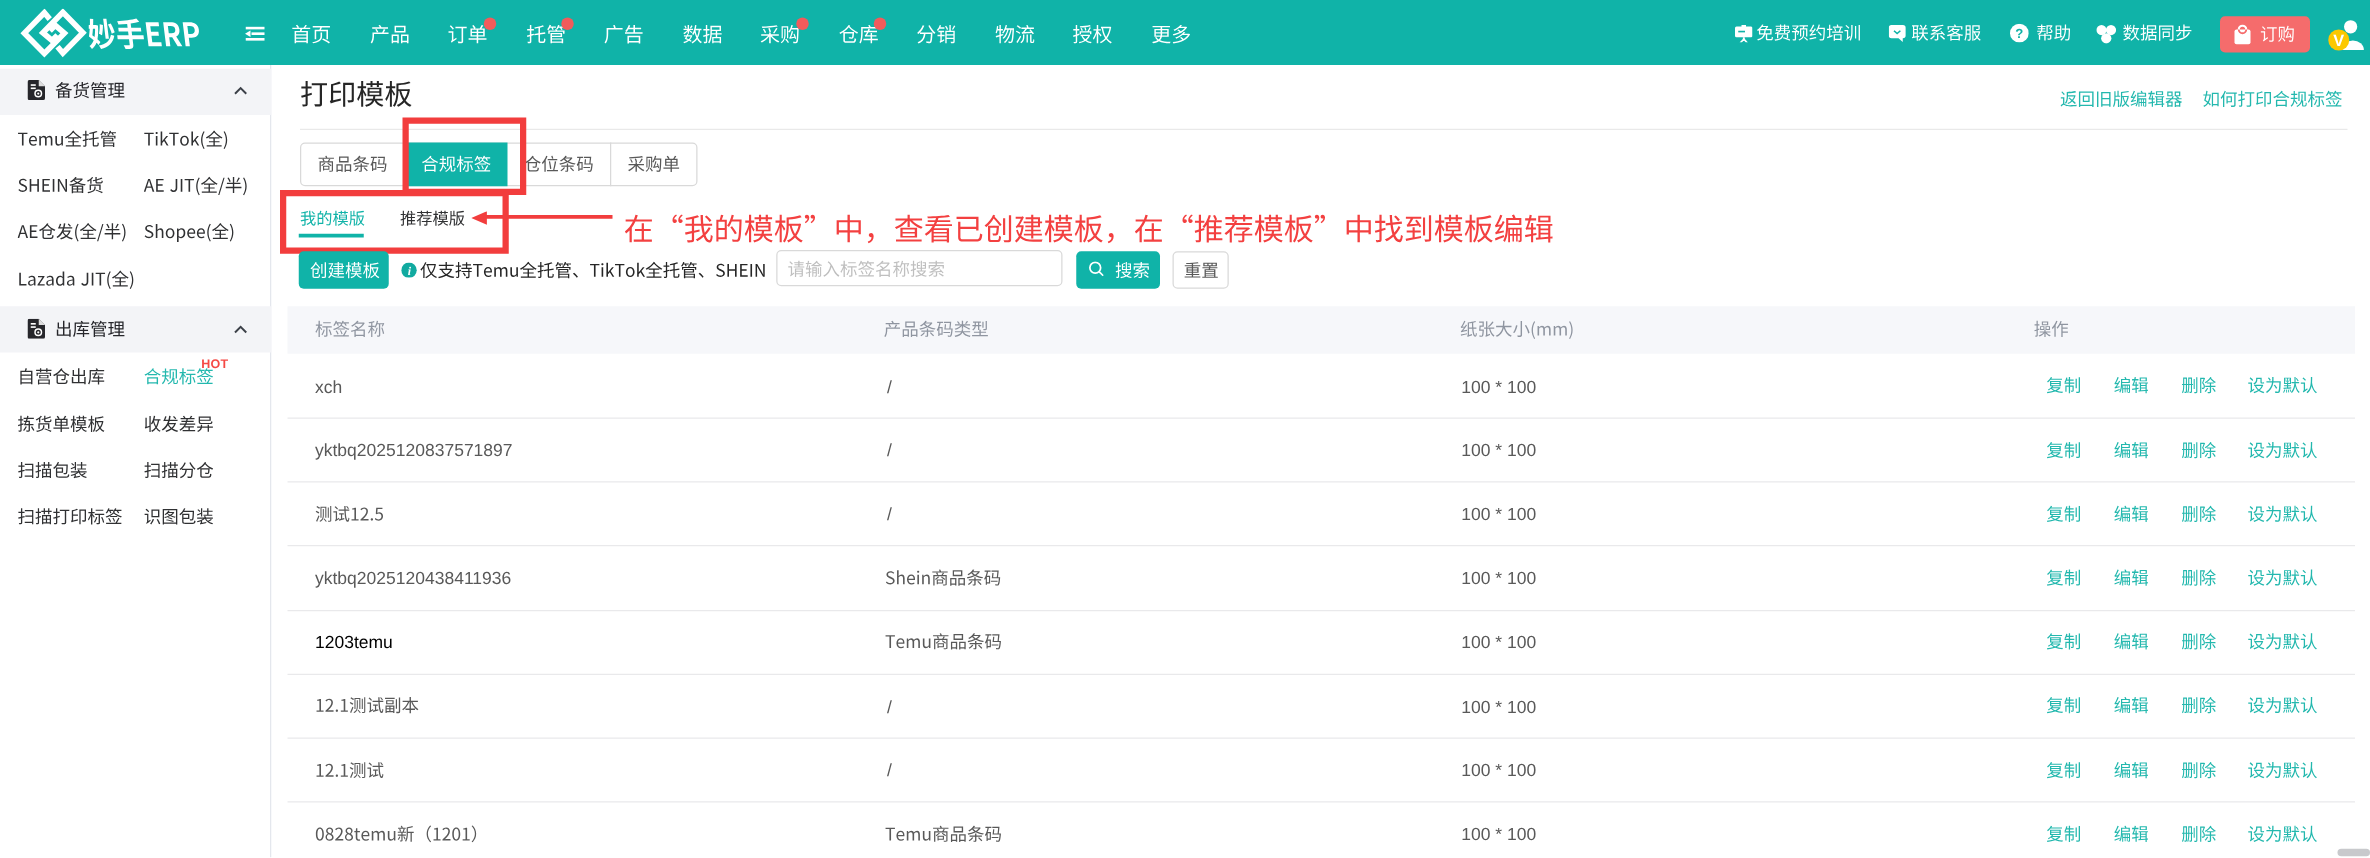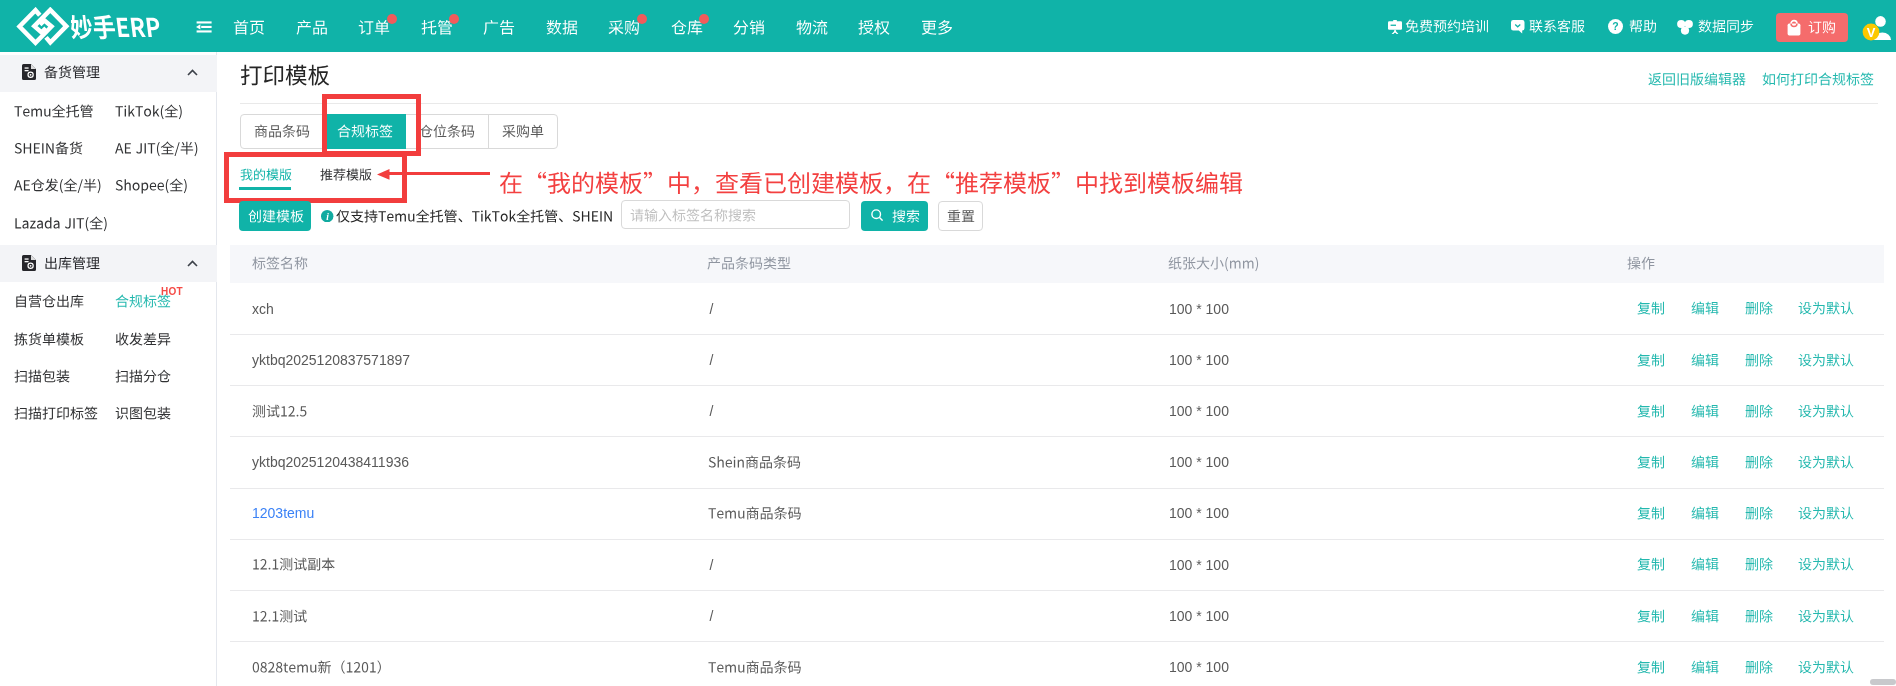--- a/index.html
+++ b/index.html
@@ -897,21 +897,21 @@
       <svg width="56" height="19" viewBox="0 0 56 19" style="display:block;">
         <g fill="#23b8ae" transform="translate(0,13.4) scale(0.01400,-0.01400)">
           <use href="#gr8bbe" xlink:href="#gr8bbe" x="0"></use>
           <use href="#gr4e3a" xlink:href="#gr4e3a" x="1000"></use>
           <use href="#gr9ed8" xlink:href="#gr9ed8" x="2000"></use>
           <use href="#gr8ba4" xlink:href="#gr8ba4" x="3000"></use>
         </g>
       </svg>
     </div>
 <div class="abs" style="left:230px;top:538.8px;width:1654px;height:1px;background:#e9e9eb"></div>
-<div style="position:absolute;left:252.0px;top:503.3px;font-size:14px;line-height:20px;color:#3b82f6;white-space:nowrap;">1203temu</div>
+<div style="position:absolute;left:252.0px;top:503.3px;font-size:14px;line-height:20px;color:#000000;white-space:nowrap;">1203temu</div>
 <div style="position:absolute;left:708.0px;top:505.1px">
       <svg width="94" height="19" viewBox="0 0 94 19" style="display:block;">
         <g fill="#595959" transform="translate(0,13.4) scale(0.01400,-0.01400)">
           <use href="#gr54" xlink:href="#gr54" x="0"></use>
           <use href="#gr65" xlink:href="#gr65" x="599"></use>
           <use href="#gr6d" xlink:href="#gr6d" x="1153"></use>
           <use href="#gr75" xlink:href="#gr75" x="2079"></use>
           <use href="#gr5546" xlink:href="#gr5546" x="2686"></use>
           <use href="#gr54c1" xlink:href="#gr54c1" x="3686"></use>
           <use href="#gr6761" xlink:href="#gr6761" x="4686"></use>

